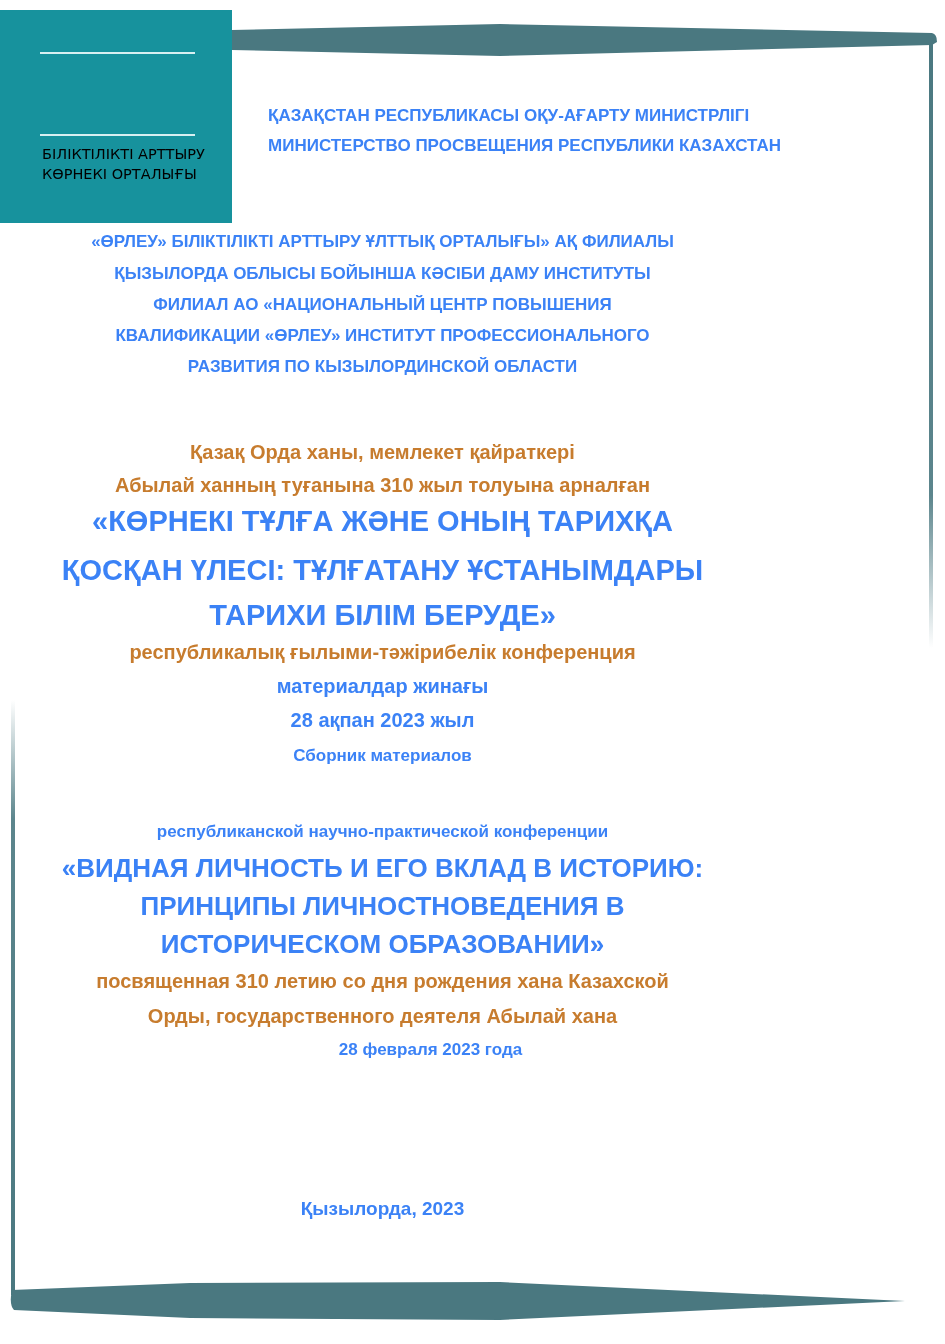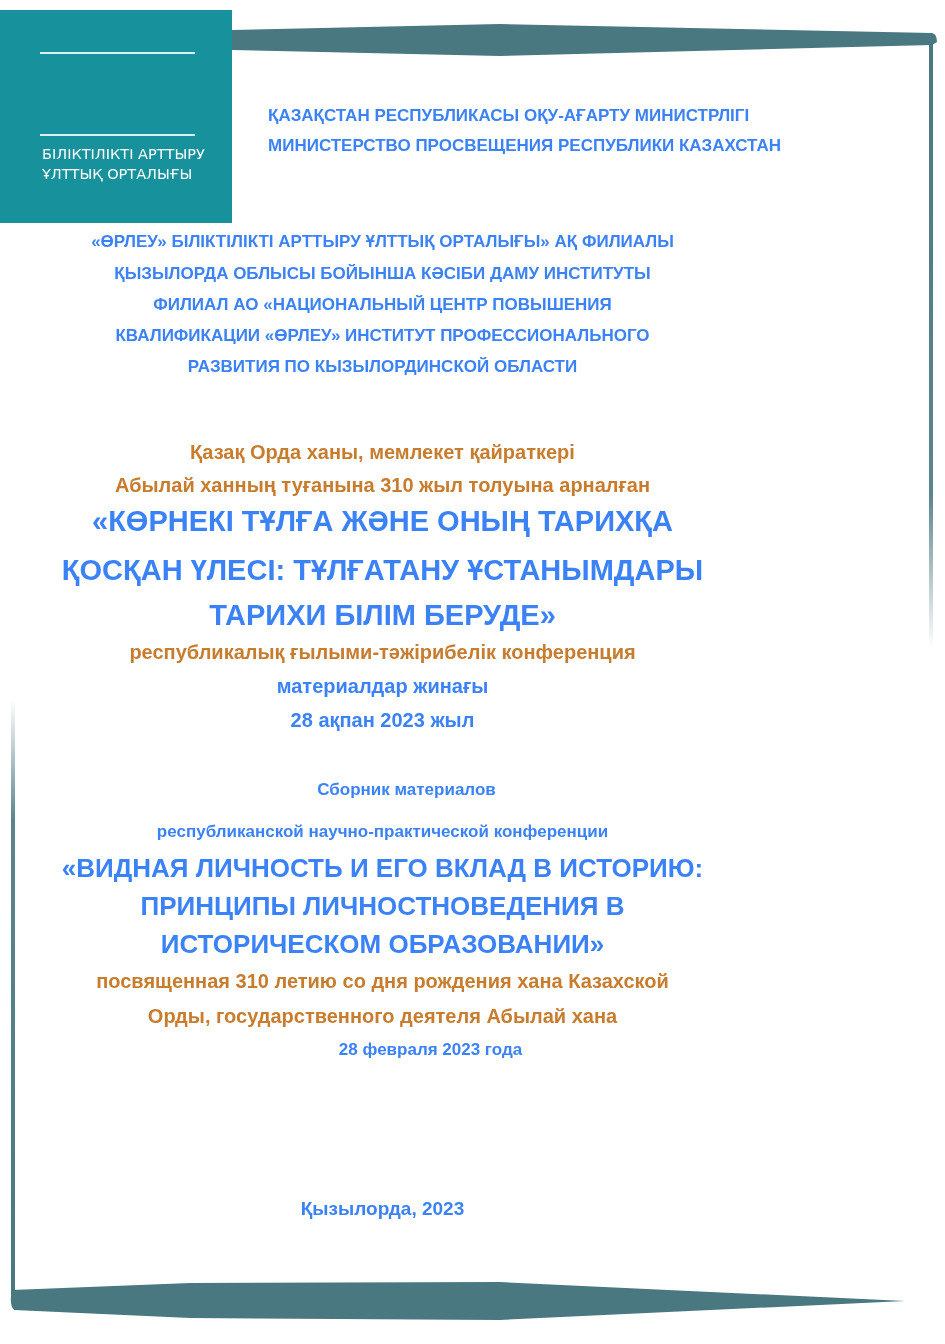--- a/index.html
+++ b/index.html
@@ -17,21 +17,21 @@
     .logo-rule.top { top: 42px; }
     .logo-rule.bottom { top: 124px; }
     .logo-word {
       position: absolute; left: 38px; top: 48px; width: 160px;
       font-family: "DejaVu Sans", sans-serif; font-size: 58px; font-weight: normal;
       color: #e6f5f6; letter-spacing: 1px; line-height: 70px;
     }
     .logo-sub {
       position: absolute; left: 42px; width: 170px;
       font-family: "DejaVu Sans", sans-serif;
-      font-size: 14.5px; color: #ffffff; line-height: 19px; white-space: nowrap;
+      font-size: 14.5px; color: #000000; line-height: 19px; white-space: nowrap;
     }
     .logo-sub.l1 { top: 135px; }
     .logo-sub.l2 { top: 155px; }
 
     .line { position: absolute; left: 0; width: 765px; text-align: center; font-weight: bold; white-space: nowrap; }
     .dark { color: #3b82f6; }
     .orange { color: #c77c2e; }
 
     .ministry { font-size: 17px; left: 268px; width: 600px; text-align: left; }
     .inst { font-size: 17px; }
@@ -68,42 +68,42 @@
 
   <rect x="11" y="700" width="4" height="595" fill="url(#leftFade)"></rect>
 
   <path d="M12,1290 L190,1283 L500,1282 L905,1301 L500,1320 L190,1318 L14,1310 Q10,1306 11,1296 Z" fill="#4a7880"></path>
 </svg>
 
 <div class="logo">
   <div class="logo-rule top"></div>
   <div class="logo-rule bottom"></div>
   <div class="logo-sub l1">БІЛІКТІЛІКТІ АРТТЫРУ</div>
-  <div class="logo-sub l2">ҰЛТТЫҚ ОРТАЛЫҒЫ</div>
+  <div class="logo-sub l2">КӨРНЕКІ ОРТАЛЫҒЫ</div>
 </div>
 
 <div class="line dark ministry" style="top:106px;">ҚАЗАҚСТАН РЕСПУБЛИКАСЫ ОҚУ-АҒАРТУ МИНИСТРЛІГІ</div>
 <div class="line dark ministry" style="top:136px;">МИНИСТЕРСТВО ПРОСВЕЩЕНИЯ РЕСПУБЛИКИ КАЗАХСТАН</div>
 
 <div class="line dark inst" style="top:232px;">«ӨРЛЕУ» БІЛІКТІЛІКТІ АРТТЫРУ ҰЛТТЫҚ ОРТАЛЫҒЫ» АҚ ФИЛИАЛЫ</div>
 <div class="line dark inst" style="top:264px;">ҚЫЗЫЛОРДА ОБЛЫСЫ БОЙЫНША КӘСІБИ ДАМУ ИНСТИТУТЫ</div>
 <div class="line dark inst" style="top:295px;">ФИЛИАЛ АО «НАЦИОНАЛЬНЫЙ ЦЕНТР ПОВЫШЕНИЯ</div>
 <div class="line dark inst" style="top:326px;">КВАЛИФИКАЦИИ «ӨРЛЕУ» ИНСТИТУТ ПРОФЕССИОНАЛЬНОГО</div>
 <div class="line dark inst" style="top:357px;">РАЗВИТИЯ ПО КЫЗЫЛОРДИНСКОЙ ОБЛАСТИ</div>
 
 <div class="line orange kz-sub" style="top:441px;text-align:center;">Қазақ Орда ханы, мемлекет қайраткері</div>
 <div class="line orange kz-sub" style="top:474px;">Абылай ханның туғанына 310 жыл толуына арналған</div>
 <div class="line dark kz-title" style="top:505px;">«КӨРНЕКІ ТҰЛҒА ЖӘНЕ ОНЫҢ ТАРИХҚА</div>
 <div class="line dark kz-title" style="top:554px;">ҚОСҚАН ҮЛЕСІ: ТҰЛҒАТАНУ  ҰСТАНЫМДАРЫ</div>
 <div class="line dark kz-title" style="top:599px;">ТАРИХИ БІЛІМ БЕРУДЕ»</div>
 <div class="line orange kz-conf" style="top:641px;">республикалық ғылыми-тәжірибелік конференция</div>
 <div class="line dark kz-mat" style="top:675px;">материалдар жинағы</div>
 <div class="line dark kz-mat" style="top:709px;">28 ақпан 2023 жыл</div>
 
-<div class="line dark ru-sub" style="top:780px;padding-left:24px;">Сборник материалов</div>
+<div class="line dark ru-sub" style="top:746px;">Сборник материалов</div>
 <div class="line dark ru-sub" style="top:822px;">республиканской научно-практической конференции</div>
 <div class="line dark ru-title" style="top:853px;">«ВИДНАЯ ЛИЧНОСТЬ И ЕГО ВКЛАД В ИСТОРИЮ:</div>
 <div class="line dark ru-title" style="top:891px;">ПРИНЦИПЫ ЛИЧНОСТНОВЕДЕНИЯ В</div>
 <div class="line dark ru-title" style="top:929px;">ИСТОРИЧЕСКОМ ОБРАЗОВАНИИ»</div>
 <div class="line orange ru-ded" style="top:970px;">посвященная 310 летию со дня рождения хана Казахской</div>
 <div class="line orange ru-ded" style="top:1005px;">Орды, государственного деятеля Абылай хана</div>
 <div class="line dark ru-date" style="top:1040px;">28 февраля 2023 года</div>
 
 <div class="line dark city" style="top:1198px;">Қызылорда, 2023</div>
 

